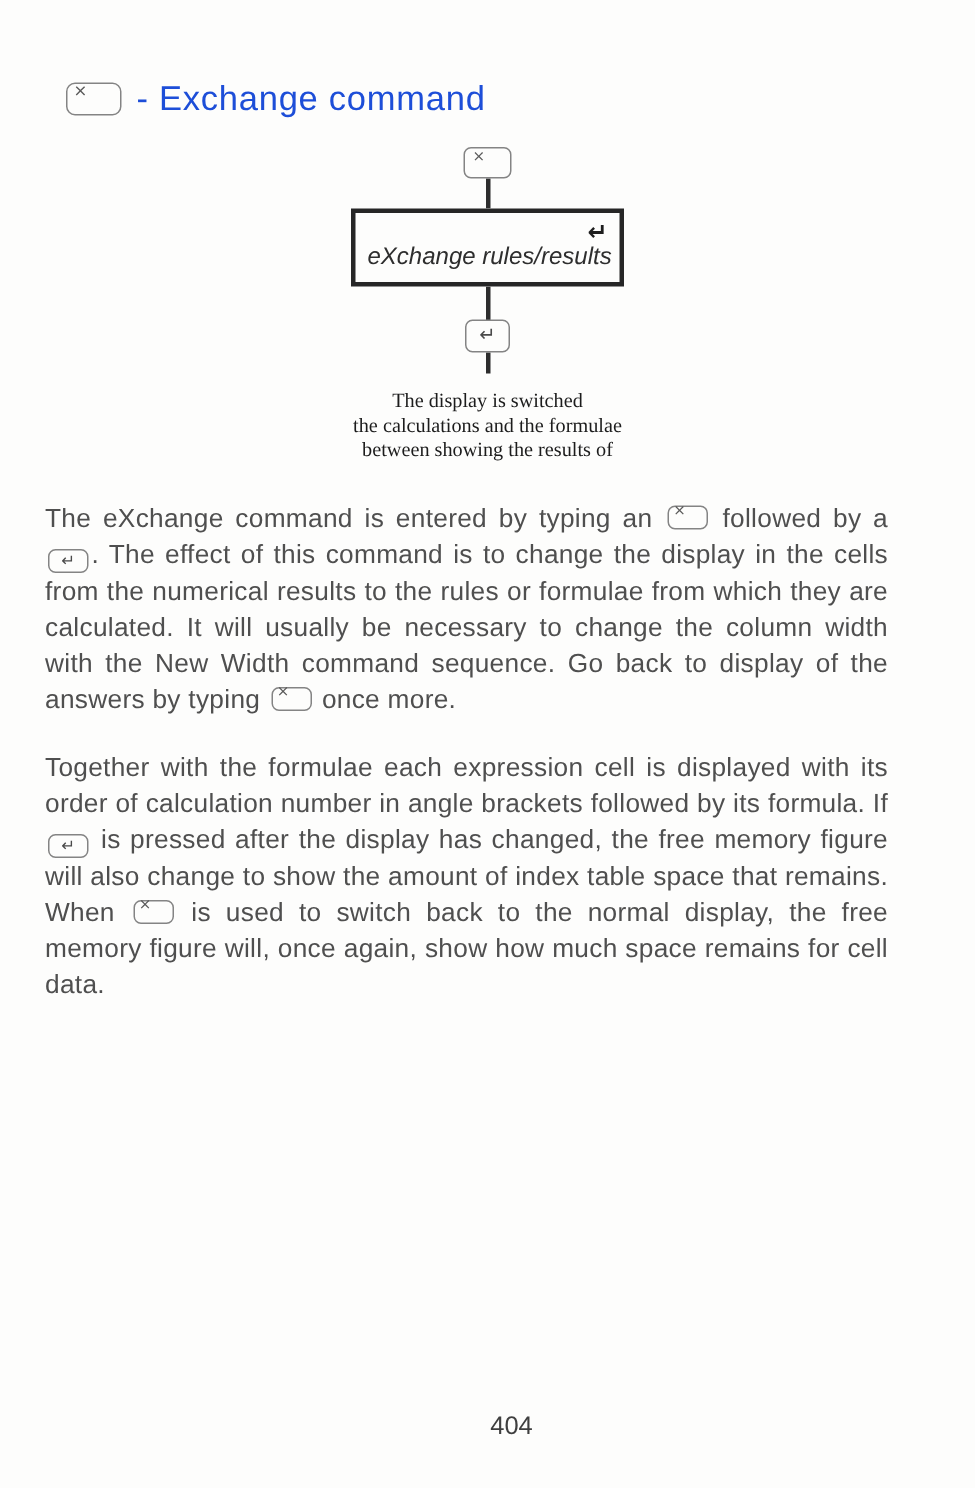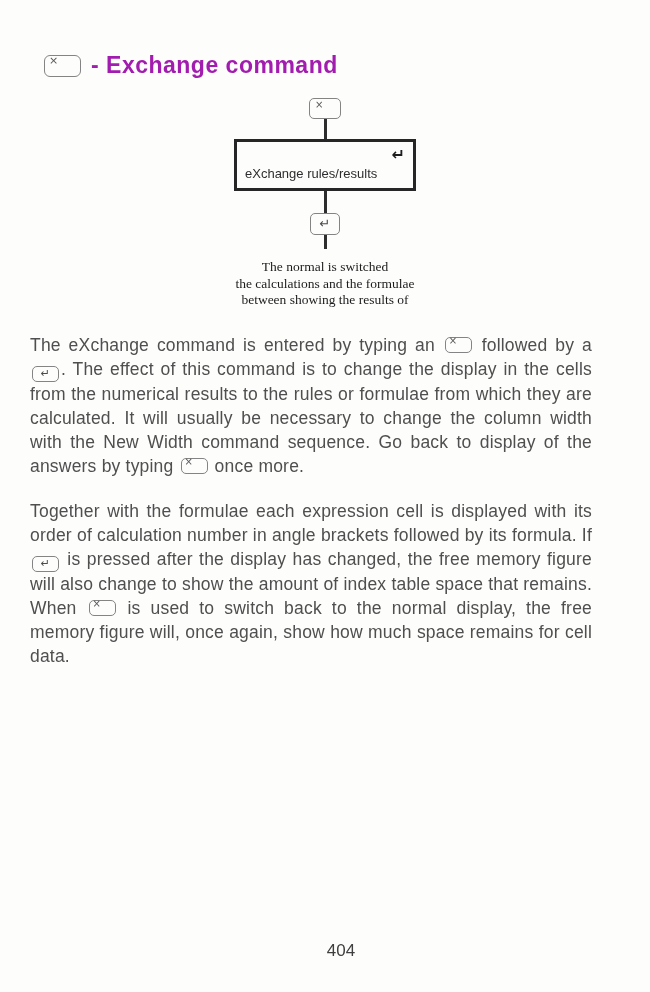--- a/index.html
+++ b/index.html
@@ -19,23 +19,23 @@
   .heading {
     position: absolute;
     left: 44px;
     top: 52px;
     display: flex;
     align-items: center;
     gap: 10px;
   }
   .heading-title {
     font-size: 23px;
-    font-weight: bold;
+    font-weight: normal;
     letter-spacing: 0.5px;
-    color: #a21caf;
+    color: #1d4ed8;
   }
 
   
   .key {
     display: inline-block;
     position: relative;
     background: #fdfdfc;
     border: 1.6px solid #848484;
     border-radius: 5px;
   }
@@ -104,23 +104,24 @@
     right: 8px;
     font-size: 16px;
     font-weight: bold;
     color: #1e1e1e;
     font-family: "DejaVu Sans", sans-serif;
   }
   .cmd-box-label {
     position: absolute;
     left: 8px;
     bottom: 7px;
-    font-size: 13px;
+    font-size: 16px;
     color: #2e2e2e;
     white-space: nowrap;
+    font-style: italic;
   }
   .caption {
     margin-top: 10px;
     text-align: center;
     font-family: "Liberation Serif", serif;
     font-size: 13.5px;
     line-height: 16.5px;
     color: #1c1c1c;
   }
   .caption span { display: block; }
@@ -173,21 +174,21 @@
       <div class="cmd-box">
         <span class="cmd-box-return">↵</span>
         <span class="cmd-box-label">eXchange rules/results</span>
       </div>
       <div class="connector conn-2"></div>
       <span class="key key-diagram-bottom">
         <span class="kr">↵</span>
       </span>
       <div class="connector conn-3"></div>
       <div class="caption">
-        <span>The normal is switched</span>
+        <span>The display is switched</span>
         <span>the calculations and the formulae</span>
         <span>between showing the results of</span>
       </div>
     </div>
   </div>
 
   <div class="body-text">
       <p class="body-para">The eXchange command is entered by typing an <span class="key inline-key"><span class="kx">×</span></span> followed by a <span class="key inline-key"><span class="kr">↵</span></span>.  The effect of this command is to change the display in the cells from the numerical results to the rules or formulae from which they are calculated. It will usually be necessary to change the column width with the New Width command sequence. Go back to display of the answers by typing <span class="key inline-key"><span class="kx">×</span></span> once more.</p>
       <p class="body-para">Together with the formulae each expression cell is displayed with its order of calculation number in angle brackets followed by its formula. If <span class="key inline-key"><span class="kr">↵</span></span> is pressed after the display has changed, the free memory figure will also change to show the amount of index table space that remains. When <span class="key inline-key"><span class="kx">×</span></span> is used to switch back to the normal display, the free memory figure will, once again, show how much space remains for cell data.</p>
     </div>

